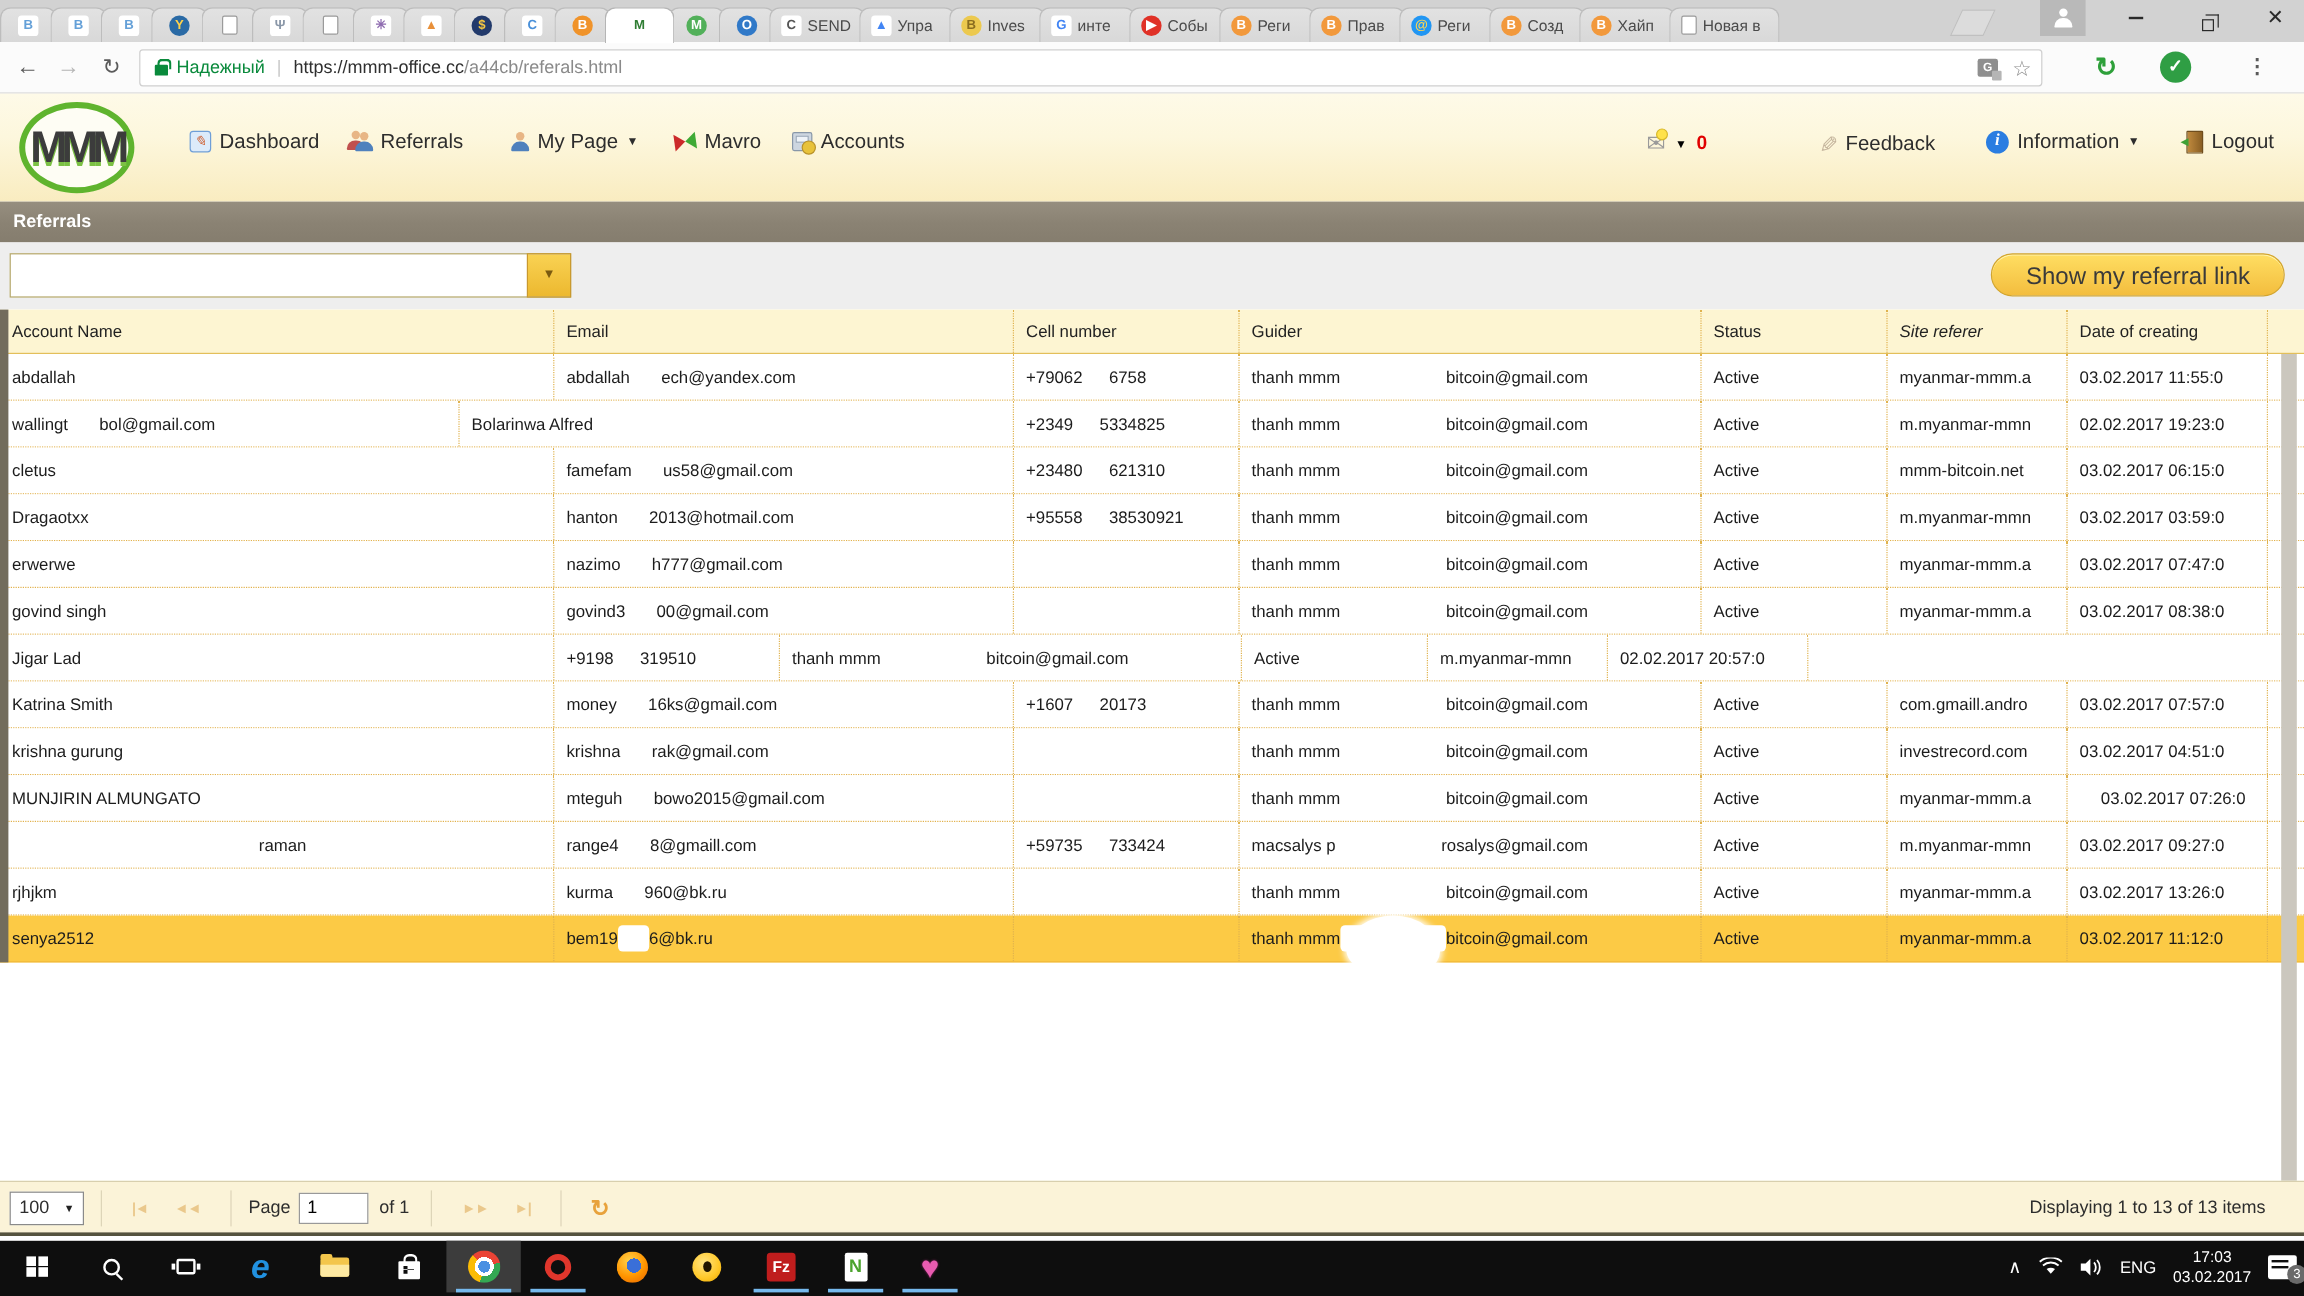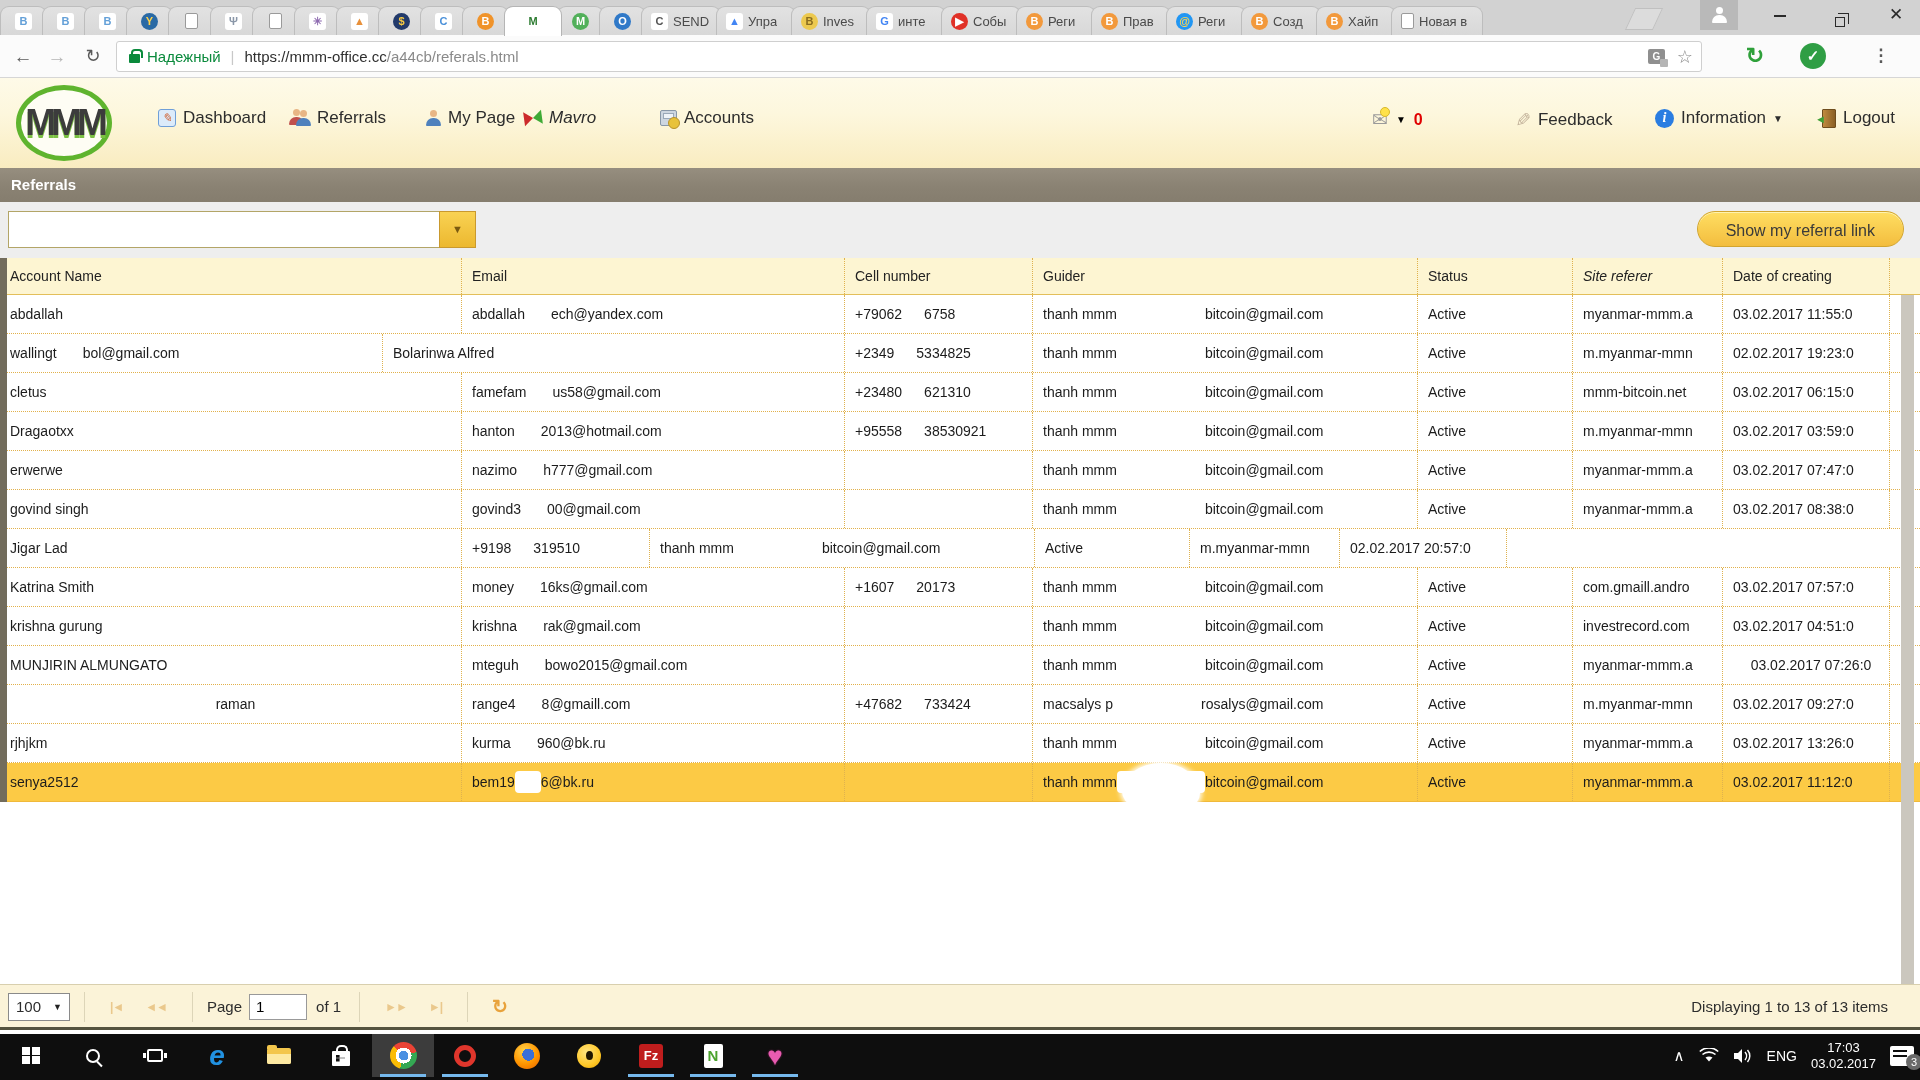--- a/index.html
+++ b/index.html
@@ -99,21 +99,21 @@
   #titlebar span { color:#fff; font-weight:bold; font-size:15px; line-height:34px; padding-left:11px; display:inline-block; }
 
   
   #filterrow { position:absolute; left:0; top:202px; width:1920px; height:56px; background:#eeeeee; }
   #combo { position:absolute; left:8px; top:9px; width:468px; height:37px; background:#fff; border:1px solid #b3a567; }
   #combo-btn { position:absolute; right:-1px; top:-1px; width:37px; height:37px;
                background:linear-gradient(#f9d253,#ecb82f); border:1px solid #c9992e;
                color:#7a5a10; text-align:center; line-height:35px; font-size:11px; }
   #showlink { position:absolute; right:16px; top:9px; height:36px; padding:0 28px; border-radius:18px;
               background:linear-gradient(#ffde62,#f3bd3e); border:1px solid #d2a52f;
-              font-size:16px; color:#3a3a3a; line-height:38px; box-shadow:inset 0 1px 0 #fff3b0; }
+              font-size:20px; color:#3a3a3a; line-height:38px; box-shadow:inset 0 1px 0 #fff3b0; }
 
   
   #grid { position:absolute; left:0; top:258px; width:1920px; height:726px; background:#fff; }
   .tr { display:flex; height:39px; line-height:39px; background:#fff; border-bottom:1px dotted #e2b14b;
         font-size:14px; color:#1c1c1c; white-space:nowrap; }
   .tr.head { height:37px; line-height:37px; background:#fdf5d2; border-bottom:1px solid #e3bf5a; color:#222; }
   .td { padding-left:10px; overflow:hidden; border-right:1px dotted #dfb24e; flex:0 0 auto; }
   .tr.hl { background:#fcca45; border-bottom:1px solid #f0b93a; }
   .censor { display:inline-block; background:#fff; height:22px; vertical-align:middle;
             border-radius:4px; position:relative; top:-1px; }
@@ -321,21 +321,21 @@
         </span>
       <span>Referrals</span>
     </div>
     <div class="navitem" style="left:425px;">
       <span class="icon me-icon">
           <span class="person"></span>
         </span>
       <span>My Page</span>
       <span class="caret">▼</span>
     </div>
-    <div class="navitem" style="left:524px;font-style:italic;">
+    <div class="navitem" style="left:562px;">
       <span class="icon butterfly"></span>
       <span>Mavro</span>
     </div>
     <div class="navitem" style="left:660px;">
       <span class="icon calc-icon"></span>
       <span>Accounts</span>
     </div>
     <div id="nav-mail">
       <span class="mail-icon">✉</span>
       <span class="caret" style="font-size:10px;">▼</span>
@@ -464,21 +464,21 @@
           <div class="td" style="width: 383px;"><span>mteguh</span><span class="censor" style="width: 26px;"></span><span>bowo2015@gmail.com</span></div>
           <div class="td" style="width: 188px;"></div>
           <div class="td" style="width: 385px;"><span>thanh mmm</span><span class="censor" style="width: 88px;"></span><span>bitcoin@gmail.com</span></div>
           <div class="td" style="width: 155px;">Active</div>
           <div class="td" style="width: 150px;">myanmar-mmm.a</div>
           <div class="td" style="width: 167px; text-align: center;">03.02.2017 07:26:0</div>
         </div>
         <div class="tr">
           <div class="td" style="width: 462px; text-align: center;">raman</div>
           <div class="td" style="width: 383px;"><span>range4</span><span class="censor" style="width: 26px;"></span><span>8@gmaill.com</span></div>
-          <div class="td" style="width: 188px;"><span>+47682</span><span class="censor" style="width: 22px;"></span><span>733424</span></div>
+          <div class="td" style="width: 188px;"><span>+59735</span><span class="censor" style="width: 22px;"></span><span>733424</span></div>
           <div class="td" style="width: 385px;"><span>macsalys p</span><span class="censor" style="width: 88px;"></span><span>rosalys@gmail.com</span></div>
           <div class="td" style="width: 155px;">Active</div>
           <div class="td" style="width: 150px;">m.myanmar-mmn</div>
           <div class="td" style="width: 167px;">03.02.2017 09:27:0</div>
         </div>
         <div class="tr">
           <div class="td" style="width: 462px;">rjhjkm</div>
           <div class="td" style="width: 383px;"><span>kurma</span><span class="censor" style="width: 26px;"></span><span>960@bk.ru</span></div>
           <div class="td" style="width: 188px;"></div>
           <div class="td" style="width: 385px;"><span>thanh mmm</span><span class="censor" style="width: 88px;"></span><span>bitcoin@gmail.com</span></div>

